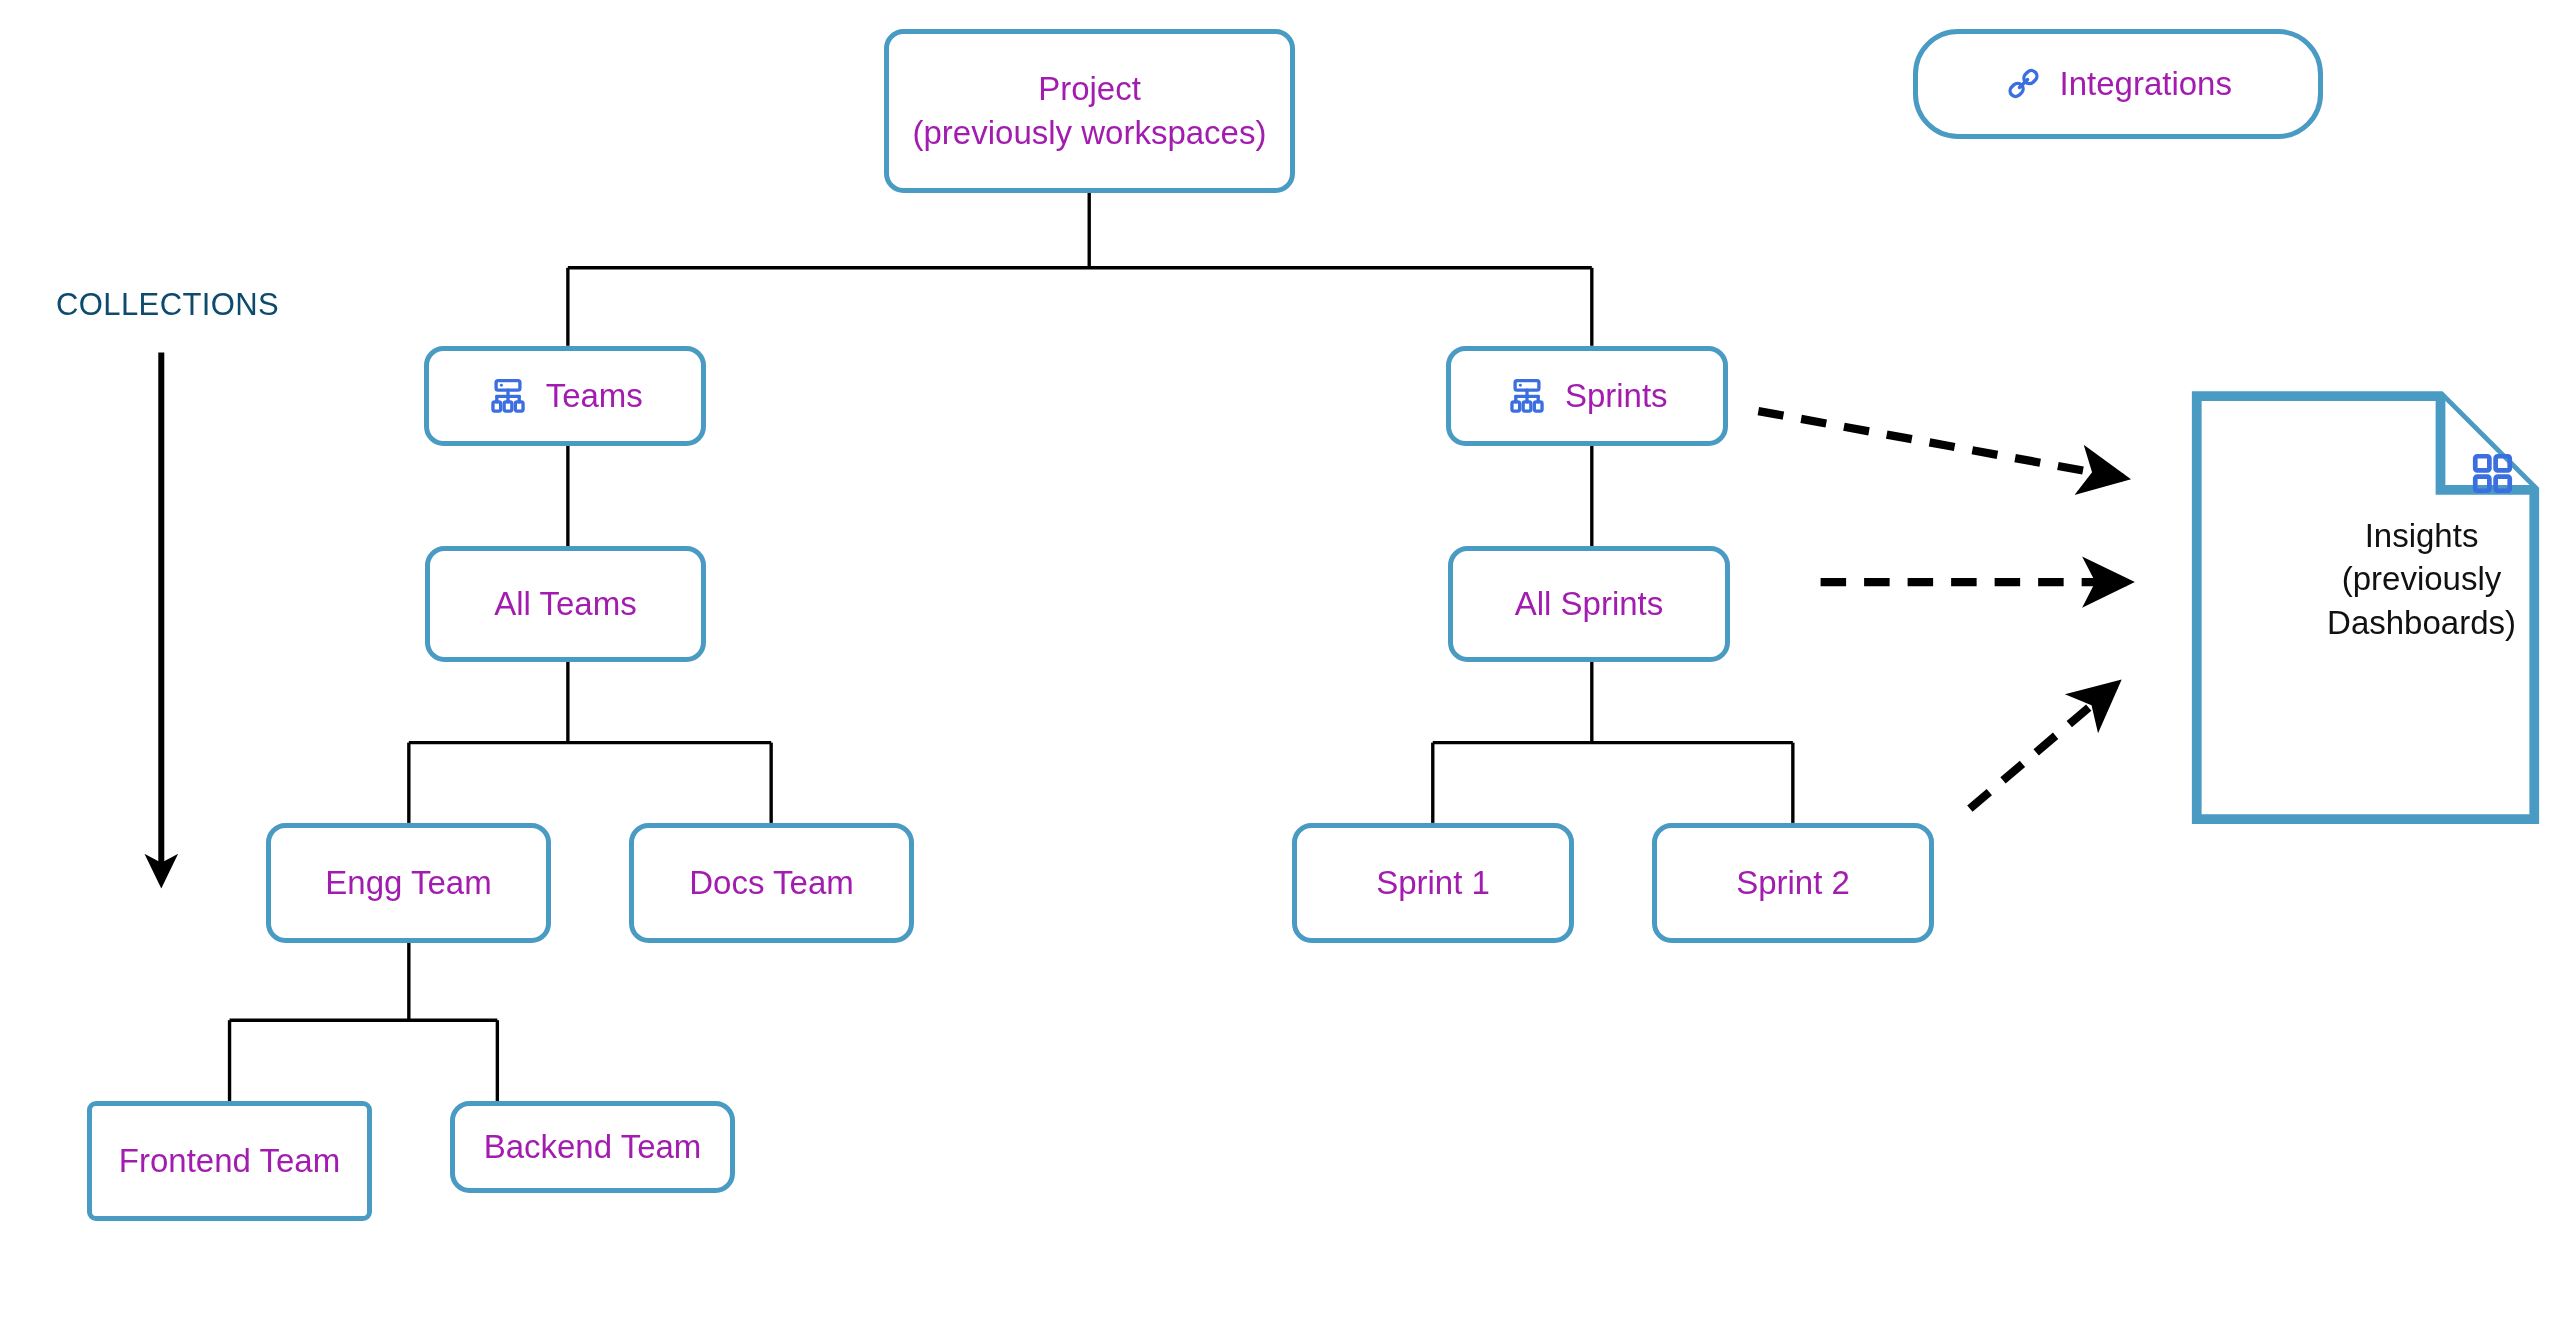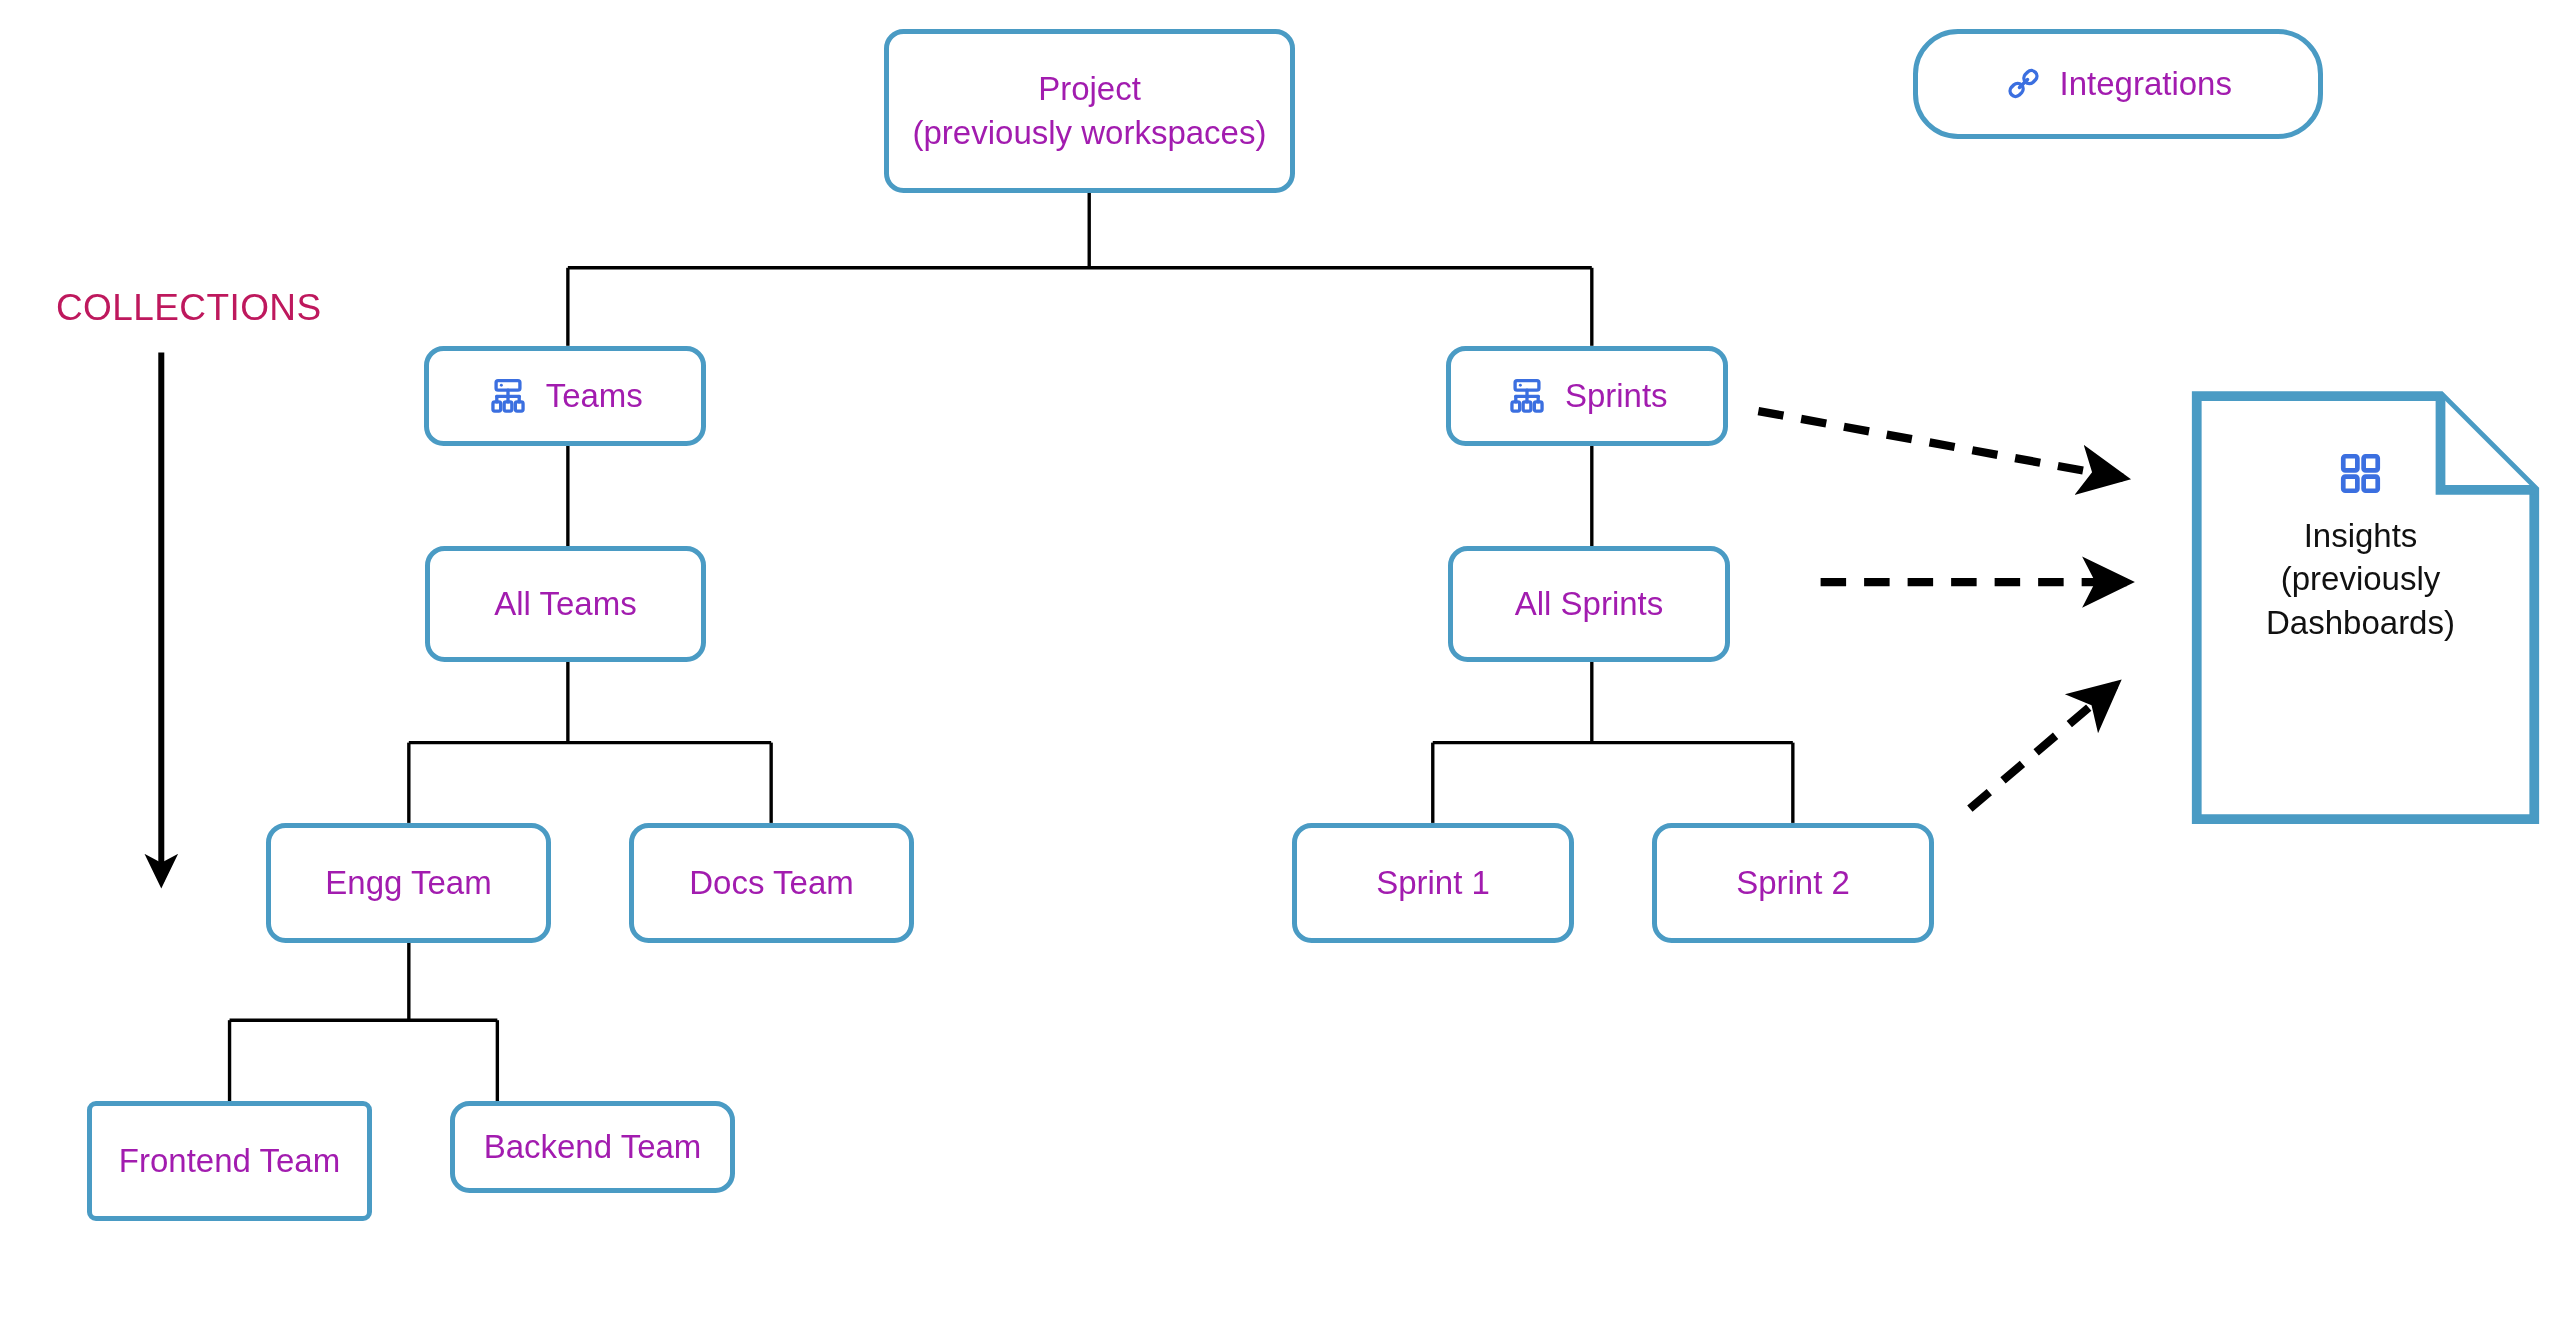--- a/index.html
+++ b/index.html
@@ -51,35 +51,35 @@
     gap: 16.5px;
   }
   .ico {
     display: inline-flex;
     align-items: center;
     justify-content: center;
     flex: 0 0 auto;
   }
   .section-label {
     position: absolute;
-    font-size: 37px;
+    font-size: 31px;
     letter-spacing: 0.4px;
-    color: #be185d;
+    color: #0c4a6e;
     white-space: nowrap;
     z-index: 5;
   }
   .doc-shape {
     position: absolute;
     z-index: 4;
   }
   .doc-content {
     position: absolute;
     display: flex;
     flex-direction: column;
-    align-items: center;
+    align-items: flex-end;
     z-index: 6;
     text-align: center;
     color: #111111;
     font-size: 33px;
     line-height: 1.32;
   }
   .doc-text {
     white-space: pre-line;
     margin-top: 16.5px;
   }

